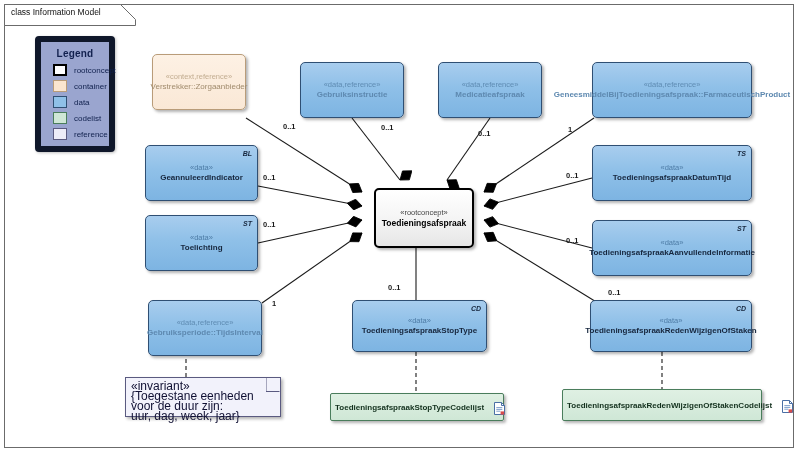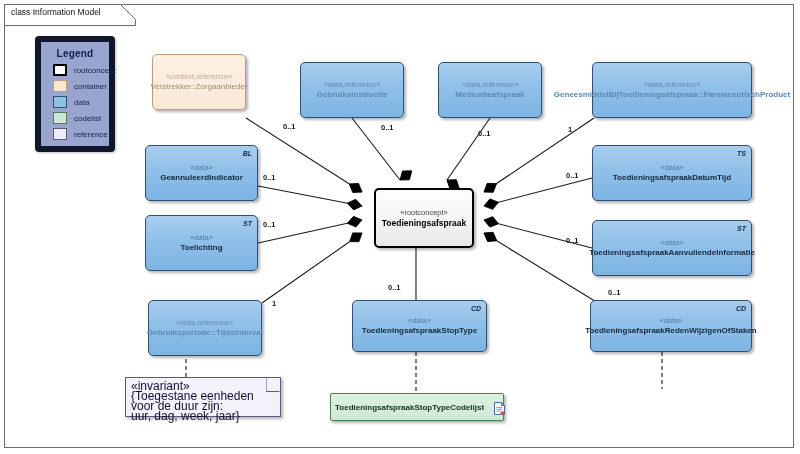--- a/index.html
+++ b/index.html
@@ -305,20 +305,33 @@
         <polygon points="0.5,0.5 7.5,0.5 10.5,3.5 10.5,12.5 0.5,12.5" fill="#ffffff" stroke="#4a6fa5" stroke-width="1"></polygon>
         <polyline points="7.5,0.5 7.5,3.5 10.5,3.5" fill="none" stroke="#4a6fa5" stroke-width="1"></polyline>
         <line x1="2.3" y1="5.6" x2="8.3" y2="5.6" stroke="#6f93c4" stroke-width="0.9"></line>
         <line x1="2.3" y1="7.4" x2="8.3" y2="7.4" stroke="#6f93c4" stroke-width="0.9"></line>
         <line x1="2.3" y1="9.2" x2="6.4" y2="9.2" stroke="#6f93c4" stroke-width="0.9"></line>
         <polygon points="6.6,9.4 10.2,9.4 10.2,12.6 6.6,12.6" fill="#d94b4b"></polygon>
       </svg>
     </div>
   </div>
 
+  <div class="node fill-codelist" style="left:562px;top:389px;width:200px;height:32px;">
+    <div class="cl-inner">
+      <span class="nm">ToedieningsafspraakRedenWijzigenOfStakenCodelijst</span>
+      <svg class="doc-icon" viewBox="0 0 11 13">
+        <polygon points="0.5,0.5 7.5,0.5 10.5,3.5 10.5,12.5 0.5,12.5" fill="#ffffff" stroke="#4a6fa5" stroke-width="1"></polygon>
+        <polyline points="7.5,0.5 7.5,3.5 10.5,3.5" fill="none" stroke="#4a6fa5" stroke-width="1"></polyline>
+        <line x1="2.3" y1="5.6" x2="8.3" y2="5.6" stroke="#6f93c4" stroke-width="0.9"></line>
+        <line x1="2.3" y1="7.4" x2="8.3" y2="7.4" stroke="#6f93c4" stroke-width="0.9"></line>
+        <line x1="2.3" y1="9.2" x2="6.4" y2="9.2" stroke="#6f93c4" stroke-width="0.9"></line>
+        <polygon points="6.6,9.4 10.2,9.4 10.2,12.6 6.6,12.6" fill="#d94b4b"></polygon>
+      </svg>
+    </div>
+  </div>
 
   <div class="note" style="left:125px;top:377px;width:156px;height:40px;">
     <svg class="note-fold" viewBox="0 0 14 14">
       <polygon points="0,0 14,0 14,14" fill="#f2f2fb"></polygon>
       <polyline points="0,0 0,13.5 13.5,13.5" fill="none" stroke="#5a5a80" stroke-width="1"></polyline>
     </svg>
     <div>«invariant»</div>
     <div>{Toegestane eenheden voor de duur zijn:</div>
     <div>uur, dag, week, jaar}</div>
   </div>

